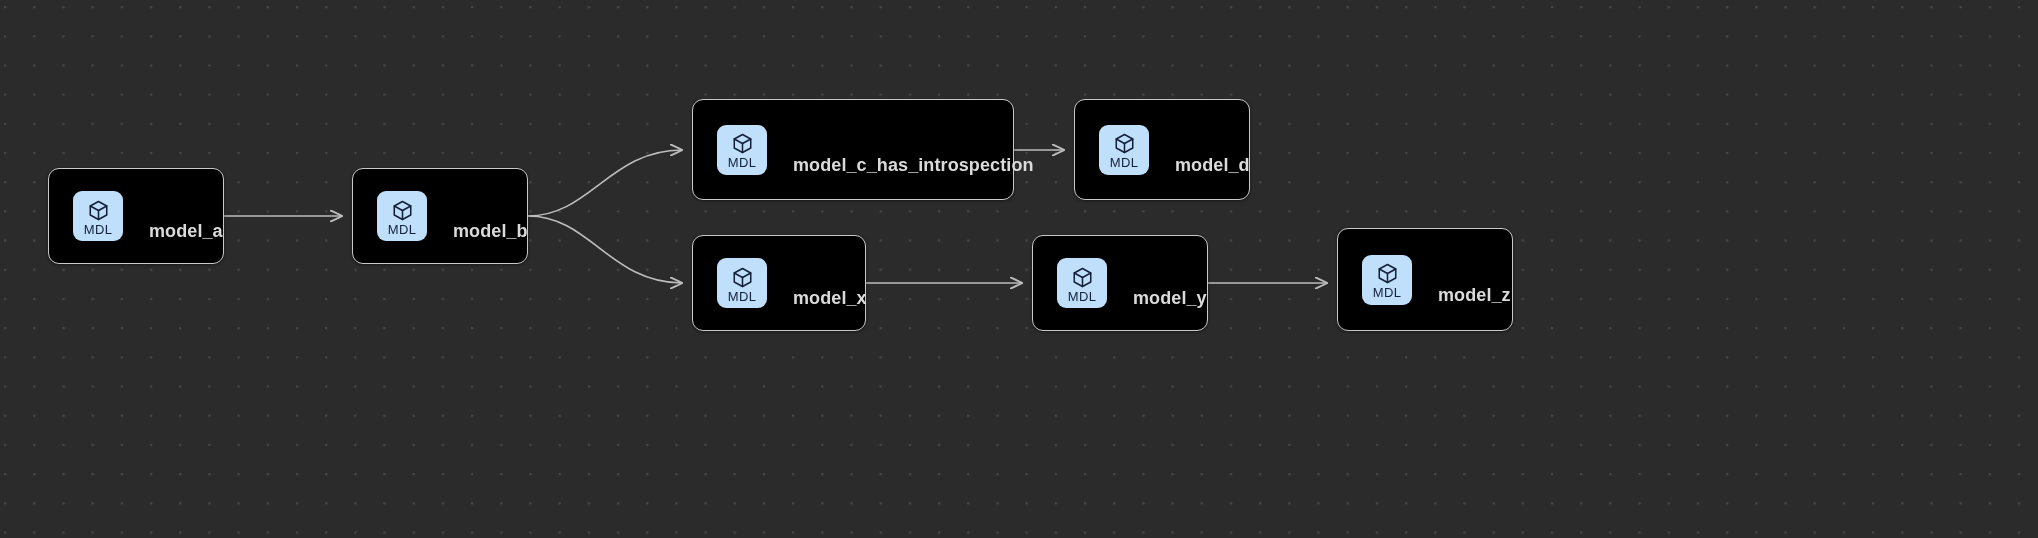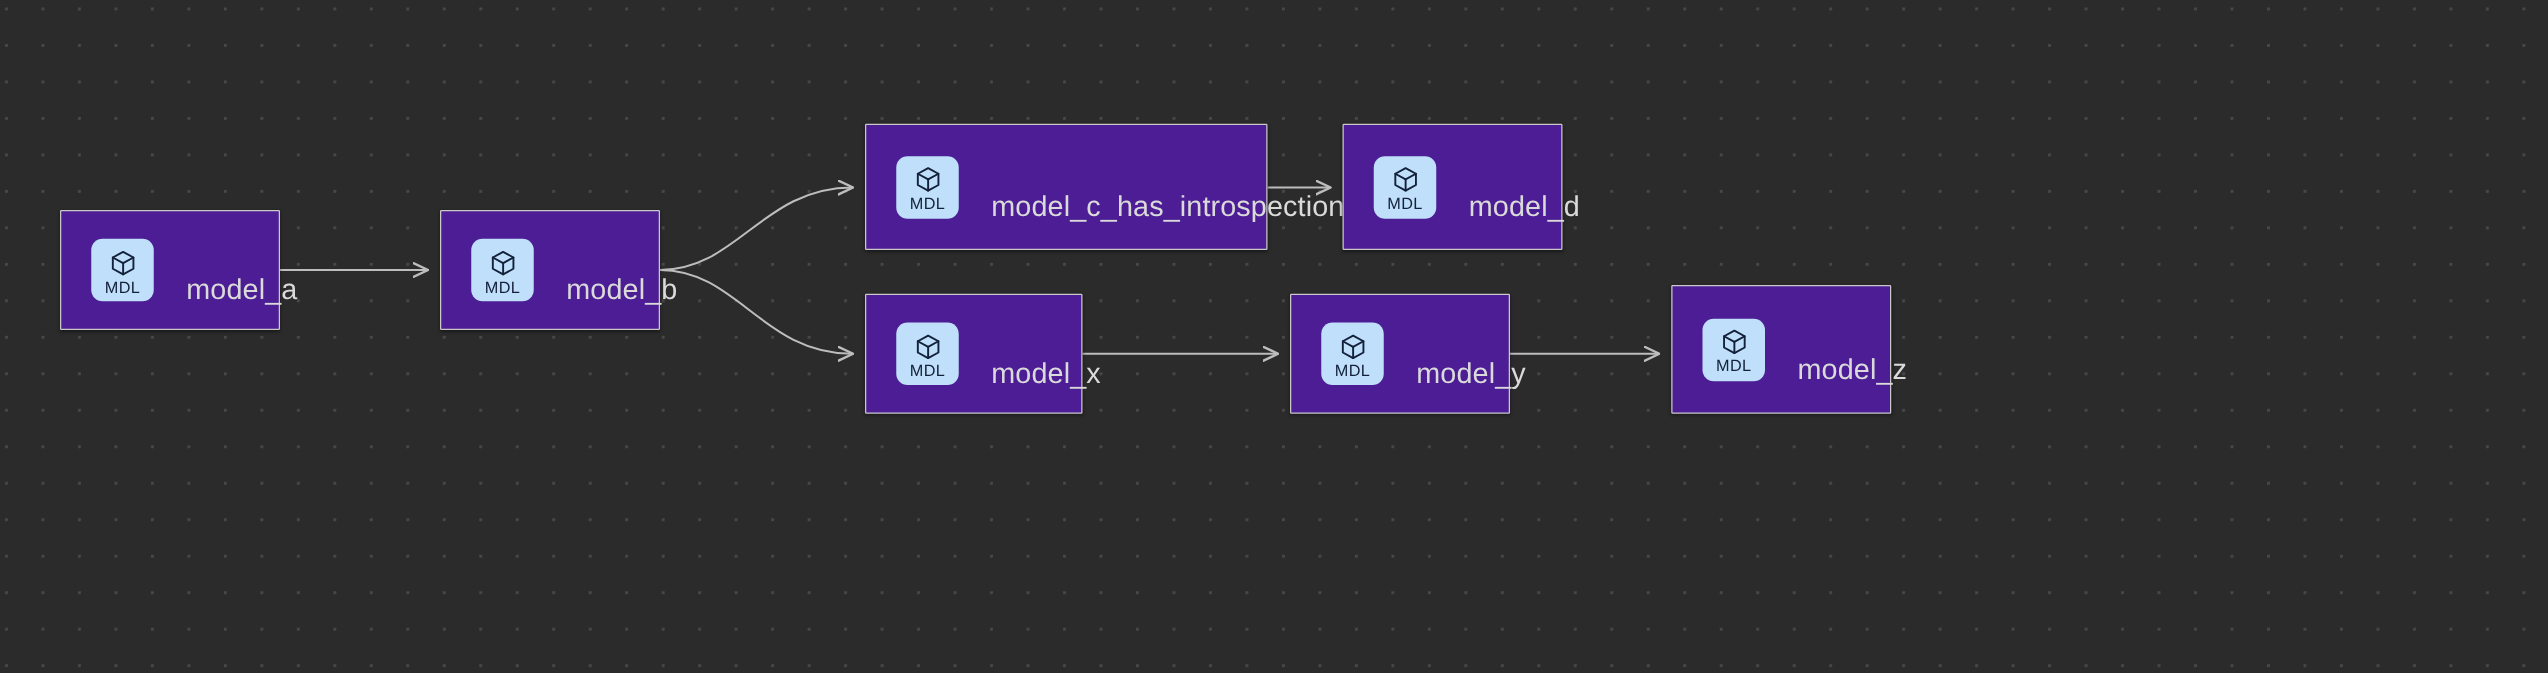--- a/index.html
+++ b/index.html
@@ -22,23 +22,23 @@
     width:2038px; height:538px;
     pointer-events:none;
     z-index:1;
   }
 
   .node {
     position:absolute;
     z-index:2;
     display:flex;
     align-items:center;
-    background:#4c1d95;
+    background:#000000;
     border:1.6px solid #c9c9c9;
-    border-radius:1px;
+    border-radius:11px;
     padding:0 26px 0 24px;
     box-shadow:0 1px 3px rgba(0,0,0,0.45);
   }
 
   .mdl-badge {
     flex:0 0 auto;
     width:50px; height:50px;
     background:#bfdffa;
     border-radius:9px;
     display:flex;
@@ -53,22 +53,22 @@
     font-family:"Liberation Sans", sans-serif;
     font-size:13px;
     font-weight:400;
     letter-spacing:0.3px;
     color:#14213a;
     line-height:1;
   }
 
   .node-label {
     margin-left:26px;
-    font-size:23px;
-    font-weight:400;
+    font-size:18px;
+    font-weight:700;
     color:#dadada;
     white-space:nowrap;
     letter-spacing:0.1px;
     margin-top:31px;
   }
 </style>
 </head>
 <body>
 
 <div id="canvas">

